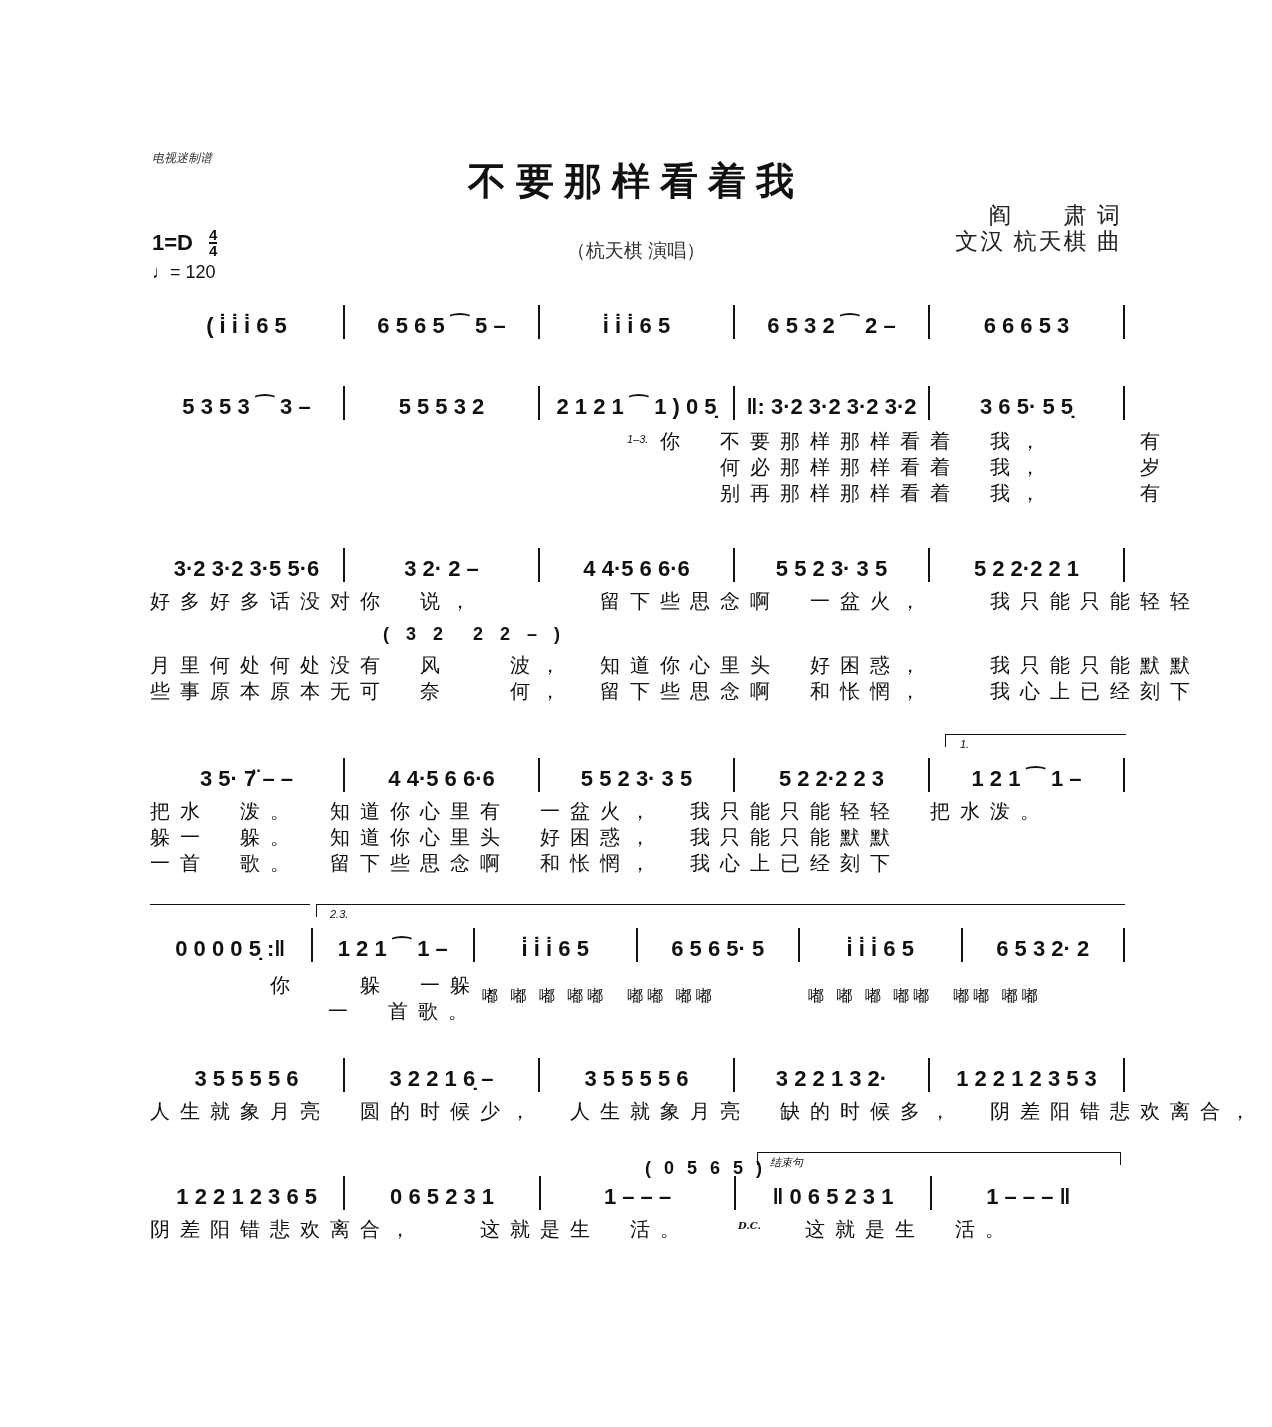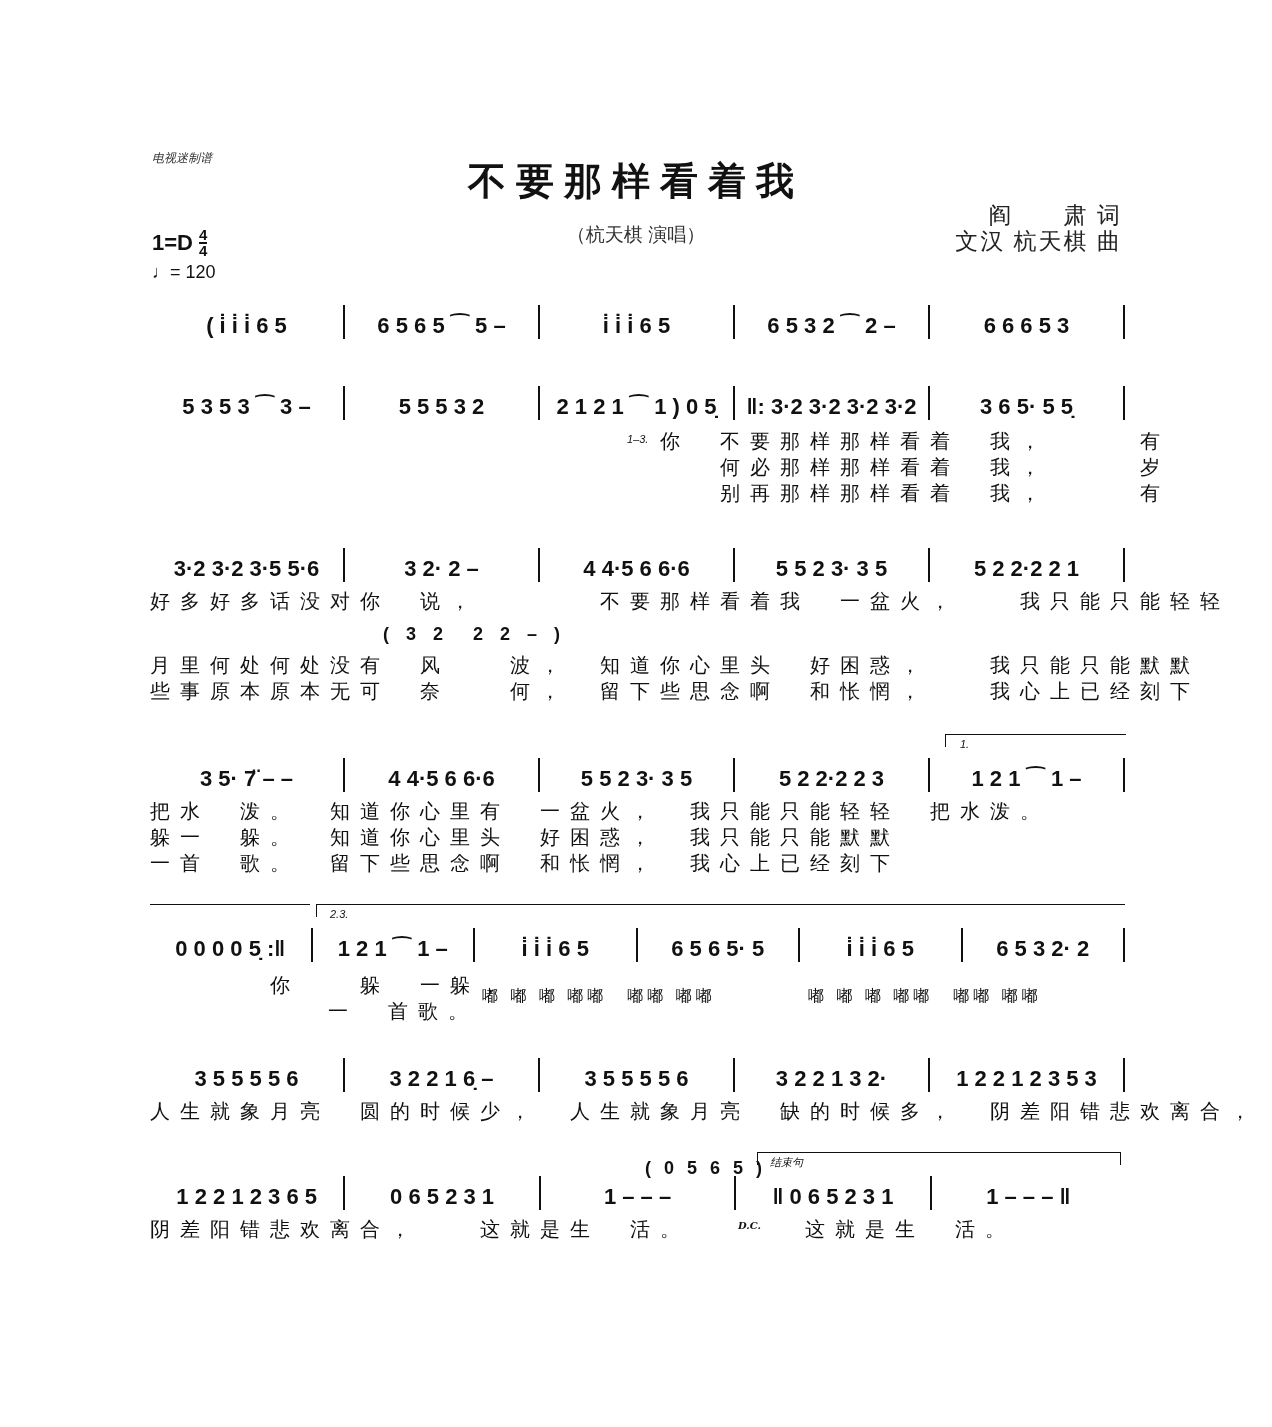--- a/index.html
+++ b/index.html
@@ -1,22 +1,22 @@
 <!DOCTYPE html>
 <html><head>
 <meta charset="utf-8">
 <style>
   html, body { margin: 0; padding: 0; background: #ffffff; }
   body { width: 1272px; height: 1427px; position: relative; font-family: "Liberation Sans", "DejaVu Sans", sans-serif; color: #111; overflow: hidden; }
   .abs { position: absolute; }
   .source { left: 152px; top: 150px; font-size: 12px; font-style: italic; color: #333; }
   .title { left: 0; width: 1272px; top: 156px; text-align: center; font-family: "DejaVu Serif", serif; font-size: 38px; font-weight: bold; letter-spacing: 10px; }
-  .singer { left: 0; width: 1272px; top: 222px; text-align: center; font-size: 19px; color: #333; }
+  .singer { left: 0; width: 1272px; top: 238px; text-align: center; font-size: 19px; color: #333; }
   .credit { right: 150px; font-size: 23px; text-align: right; color: #222; letter-spacing: 2px; }
-  .key { left: 152px; top: 228px; font-size: 22px; font-weight: bold; display: flex; align-items: center; gap: 6px; }
+  .key { left: 152px; top: 228px; font-size: 22px; font-weight: bold; display: flex; align-items: center; gap: 16px; }
   .timesig { display: inline-flex; flex-direction: column; align-items: center; font-size: 15px; line-height: 14px; font-weight: bold; }
   .timesig span:first-child { border-bottom: 2px solid #111; }
   .tempo { left: 152px; top: 262px; font-size: 18px; }
   .staff { left: 150px; width: 975px; display: flex; align-items: flex-end; font-size: 22px; font-weight: bold; white-space: nowrap; }
   .measure { flex: 1; display: flex; justify-content: space-around; align-items: flex-end; padding: 0 6px; }
   .bar { width: 2px; height: 34px; background: #111; }
   .lyric { left: 150px; width: 975px; font-size: 20px; letter-spacing: 10px; white-space: nowrap; color: #111; }
   .volta { border-top: 1.5px solid #111; border-left: 1.5px solid #111; height: 12px; }
   .volta-label { font-size: 11px; font-style: italic; }
   .dc { font-family: "DejaVu Serif", serif; font-style: italic; font-weight: bold; font-size: 10px; }
@@ -74,21 +74,21 @@
     <span class="bar"></span>
   <span class="measure">3 2·  2  –</span>
     <span class="bar"></span>
   <span class="measure">4  4·5  6  6·6</span>
     <span class="bar"></span>
   <span class="measure">5 5  2 3·  3 5</span>
     <span class="bar"></span>
   <span class="measure">5  2  2·2  2 1</span>
     <span class="bar"></span>
 </div>
-<div class="abs lyric" style="top:588px">好多好多话没对你　说，　　　　不要那样看着我　一盆火，　　我只能只能轻轻</div>
+<div class="abs lyric" style="top:588px">好多好多话没对你　说，　　　　留下些思念啊　一盆火，　　我只能只能轻轻</div>
 <div class="abs" style="left:383px;top:622px;font-size:18px;font-weight:bold;letter-spacing:6px">( 3 2　2 2 – )</div>
 <div class="abs lyric" style="top:652px">月里何处何处没有　风　　波，　知道你心里头　好困惑，　　我只能只能默默</div>
 <div class="abs lyric" style="top:678px">些事原本原本无可　奈　　何，　留下些思念啊　和怅惘，　　我心上已经刻下</div>
 
 <div class="abs volta" style="left:945px;top:734px;width:180px"></div>
 <div class="abs volta-label" style="left:960px;top:738px">1.</div>
 <div class="abs staff" style="top:758px">
   <span class="measure">3 5·  7̈  –  –</span>
     <span class="bar"></span>
   <span class="measure">4  4·5  6  6·6</span>

